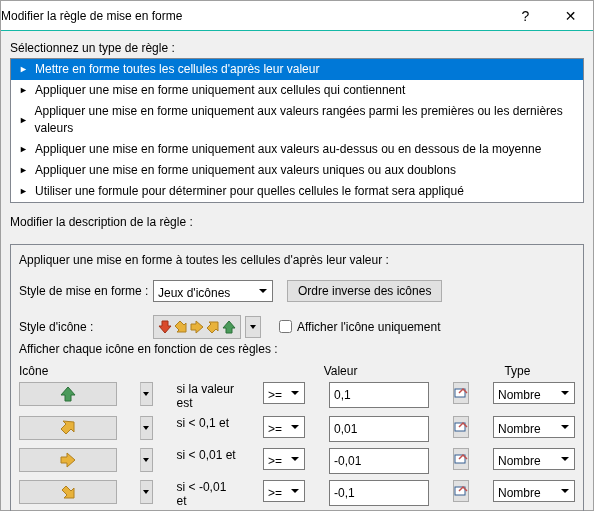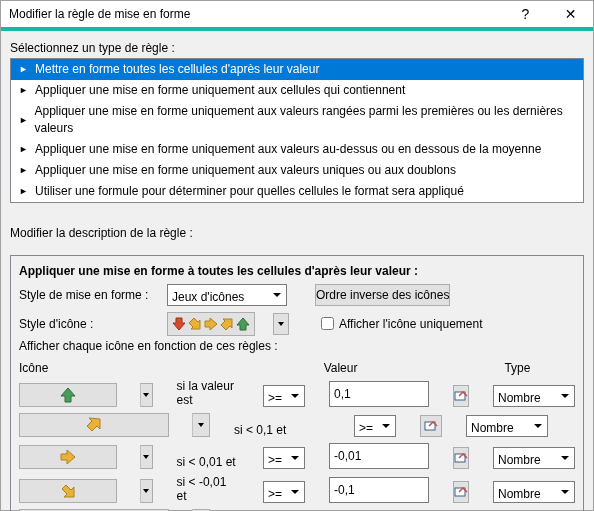--- a/index.html
+++ b/index.html
@@ -1,46 +1,46 @@
 <!DOCTYPE html>
 <html><head>
 <meta charset="utf-8">
 <style>
 *{box-sizing:border-box;margin:0;padding:0;font-family:"Segoe UI",Tahoma,sans-serif;font-size:12px;color:#000}
 body{background:#f0f0f0;width:594px;height:511px;overflow:hidden}
 .dlg{width:594px;height:511px;background:#f0f0f0;border:1px solid #a0a0a0;display:flex;flex-direction:column}
-.titlebar{height:30px;background:#fff;display:flex;align-items:center;padding-left:8px;border-bottom:4px solid #14b8a6}
+.titlebar{height:30px;background:#fff;display:flex;align-items:center;border-bottom:1px solid #14b8a6}
 .titlebar .title{flex:1}
 .tbtn{width:45px;height:29px;display:flex;align-items:center;justify-content:center;font-size:14px}
 .body{padding:8px 9px 6px 9px;flex:1;display:flex;flex-direction:column}
 .sect-lbl{margin:2px 0 3px 0}
 .rules{border:1px solid #828790;background:#fff;padding:0}
 .rule{padding:2px 6px 2px 8px;display:flex;align-items:center;gap:6px;line-height:17px}
 .rule.sel{background:#0078d7;color:#fff}
 .rule.sel *{color:#fff}
 .arrow{font-size:9px;display:inline-block;width:10px}
 .desc{margin-top:12px;border:1px solid #828790;padding:8px 8px 4px 8px;flex:1;display:flex;flex-direction:column}
-.bold{font-weight:700}
-.row{display:flex;align-items:center;gap:18px;margin-top:6px}
+.bold{font-weight:400}
+.row{display:flex;align-items:center;gap:4px;margin-top:13px}
 .lbl{min-width:130px}
 select,.combo{height:22px;border:1px solid #7a7a7a;background:#fff;padding:4px 18px 0 4px;appearance:none;position:relative}
 .combo-wrap{position:relative;display:inline-block}
 .combo-wrap::after{content:"";position:absolute;right:6px;top:9px;border-left:4px solid transparent;border-right:4px solid transparent;border-top:4px solid #000;pointer-events:none}
-.btn{height:22px;border:1px solid #adadad;background:#e1e1e1;padding:0 0;cursor:default}
+.btn{height:22px;border:1px solid #adadad;background:#e1e1e1;padding:0 10px;cursor:default}
 .iconstrip{height:24px;border:1px solid #adadad;background:#e1e1e1;display:flex;align-items:center;padding:0 4px;gap:2px}
 .dd{width:16px;height:22px;border:1px solid #adadad;background:#e1e1e1;display:flex;align-items:center;justify-content:center}
 .dd::after{content:"";border-left:3px solid transparent;border-right:3px solid transparent;border-top:4px solid #000}
 .chk{display:flex;align-items:flex-start;gap:5px}
 .chk input{width:13px;height:13px}
 .tbl{margin-top:8px}
 .hdr{display:flex;font-weight:400;margin-bottom:4px}
 .h-icon{width:215px}
 .h-val{width:205px;margin-left:115px}
 .h-type{width:80px}
-.irow{display:flex;align-items:flex-end;gap:24px;margin-bottom:6px}
+.irow{display:flex;align-items:flex-start;gap:24px;margin-bottom:6px}
 .iconbtn{width:150px;height:24px;border:1px solid #adadad;background:#e1e1e1;display:flex;align-items:center;justify-content:center;position:relative}
 .iconbtn-dd{width:18px;height:24px;border:1px solid #adadad;border-left:1px solid #c0c0c0;background:#e1e1e1;display:flex;align-items:center;justify-content:center;margin-left:-1px}
 .iconbtn-dd::after{content:"";border-left:3px solid transparent;border-right:3px solid transparent;border-top:4px solid #000}
 .cond{width:96px}
 .op{width:42px}
 .val{width:100px;height:22px;border:1px solid #7a7a7a;background:#fff;padding:12px 4px}
 .refbtn{width:22px;height:22px;border:1px solid #adadad;background:#e1e1e1;display:flex;align-items:center;justify-content:center}
 .type{width:82px}
 svg{display:block}
 </style>
@@ -75,21 +75,21 @@
       <div class="rule">
           <span class="arrow">►</span>
           <span>Appliquer une mise en forme uniquement aux valeurs uniques ou aux doublons</span>
         </div>
       <div class="rule">
           <span class="arrow">►</span>
           <span>Utiliser une formule pour déterminer pour quelles cellules le format sera appliqué</span>
         </div>
     </div>
 
-    <div class="sect-lbl" style="margin-top:23px">Modifier la description de la règle :</div>
+    <div class="sect-lbl" style="margin-top:12px">Modifier la description de la règle :</div>
     <div class="desc">
       <div class="bold">Appliquer une mise en forme à toutes les cellules d'après leur valeur :</div>
       <div class="row">
         <span class="lbl">Style de mise en forme :</span>
         <span class="combo-wrap"><select class="combo" style="width:120px"><option>Jeux d'icônes</option></select></span>
         <button class="btn" style="margin-left:10px">Ordre inverse des icônes</button>
       </div>
       <div class="row">
         <span class="lbl">Style d'icône :</span>
         <div class="iconstrip">
@@ -144,20 +144,21 @@
 
         <div class="irow">
           <div class="iconbtn">
               <svg width="16" height="16">
                 <path d="M14 2 L14 12 L11 9 L6 14 L1 9 L6 4 L3 1 Z" transform="rotate(0)" fill="#e8b23a" stroke="#b08020"></path>
               </svg>
             </div>
             <div class="iconbtn-dd"></div>
           <span class="cond">si &lt; 0,1 et</span>
           <span class="combo-wrap"><select class="combo op"><option>&gt;=</option></select></span>
+          <input class="val" value="0,01" style="">
           <div class="refbtn">
               <svg width="14" height="14">
                 <rect x="1" y="3" width="10" height="8" fill="#fff" stroke="#365f91"></rect>
                 <path d="M5 7 L9 3 L13 7" fill="none" stroke="#c0504d" stroke-width="1.5"></path>
               </svg>
             </div>
           <span class="combo-wrap"><select class="combo type"><option>Nombre</option></select></span>
         </div>
 
         <div class="irow">

